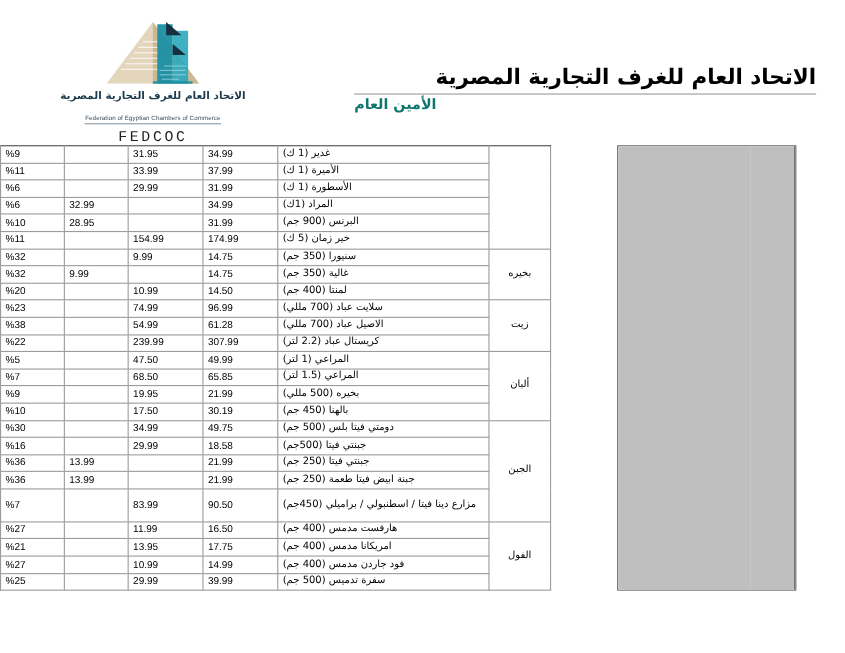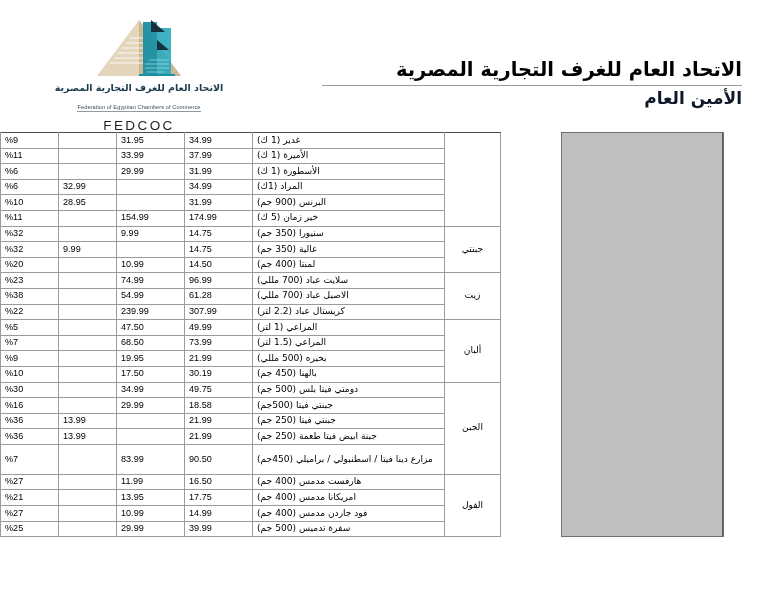--- a/index.html
+++ b/index.html
@@ -50,21 +50,21 @@
     font-size: 5.6px;
     color: #3a4d58;
     direction: ltr;
     letter-spacing: 0.1px;
     padding-bottom: 1px;
     border-bottom: 0.8px solid #8d9aa3;
     display: inline-block;
     margin-top: 1px;
   }
   .logo-fedcoc {
-    font-family: Liberation Sans, sans-serif;
+    font-family: Liberation Mono, monospace;
     font-size: 13.5px;
     letter-spacing: 2.4px;
     color: #1f1f1f;
     direction: ltr;
     margin-top: 5px;
   }
 
   .title-block {
     position: absolute;
     right: 26px;
@@ -81,24 +81,24 @@
     white-space: nowrap;
     padding-bottom: 4px;
     text-align: right;
   }
   .title-rule {
     border-top: 1px solid #9a9a9a;
     width: 100%;
     margin: 0 0 2px 0;
   }
   .title-sub {
-    font-size: 17px;
+    font-size: 13px;
     font-weight: bold;
-    color: #0f172a;
-    text-align: right;
+    color: #0f766e;
+    text-align: left;
   }
 
   
   .sheet {
     position: absolute;
     left: 0;
     top: 132px;
     width: 768px;
   }
   .grid {
@@ -272,21 +272,21 @@
             <td class="pct">%10</td>
           </tr>
           <tr>
             <td class="item">خير زمان (5 ك)</td>
             <td class="num">174.99</td>
             <td class="num">154.99</td>
             <td class="num blank"></td>
             <td class="pct">%11</td>
           </tr>
           <tr class="group-start">
-            <td class="cat" rowspan="3">جبنتي</td>
+            <td class="cat" rowspan="3">بخيره</td>
             <td class="item">سنيورا (350 جم)</td>
             <td class="num">14.75</td>
             <td class="num">9.99</td>
             <td class="num blank"></td>
             <td class="pct">%32</td>
           </tr>
           <tr>
             <td class="item">غالية (350 جم)</td>
             <td class="num">14.75</td>
             <td class="num blank"></td>
@@ -325,21 +325,21 @@
           <tr class="group-start">
             <td class="cat" rowspan="4">ألبان</td>
             <td class="item">المراعي (1 لتر)</td>
             <td class="num">49.99</td>
             <td class="num">47.50</td>
             <td class="num blank"></td>
             <td class="pct">%5</td>
           </tr>
           <tr>
             <td class="item">المراعي (1.5 لتر)</td>
-            <td class="num">73.99</td>
+            <td class="num">65.85</td>
             <td class="num">68.50</td>
             <td class="num blank"></td>
             <td class="pct">%7</td>
           </tr>
           <tr>
             <td class="item">بخيره (500 مللي)</td>
             <td class="num">21.99</td>
             <td class="num">19.95</td>
             <td class="num blank"></td>
             <td class="pct">%9</td>

